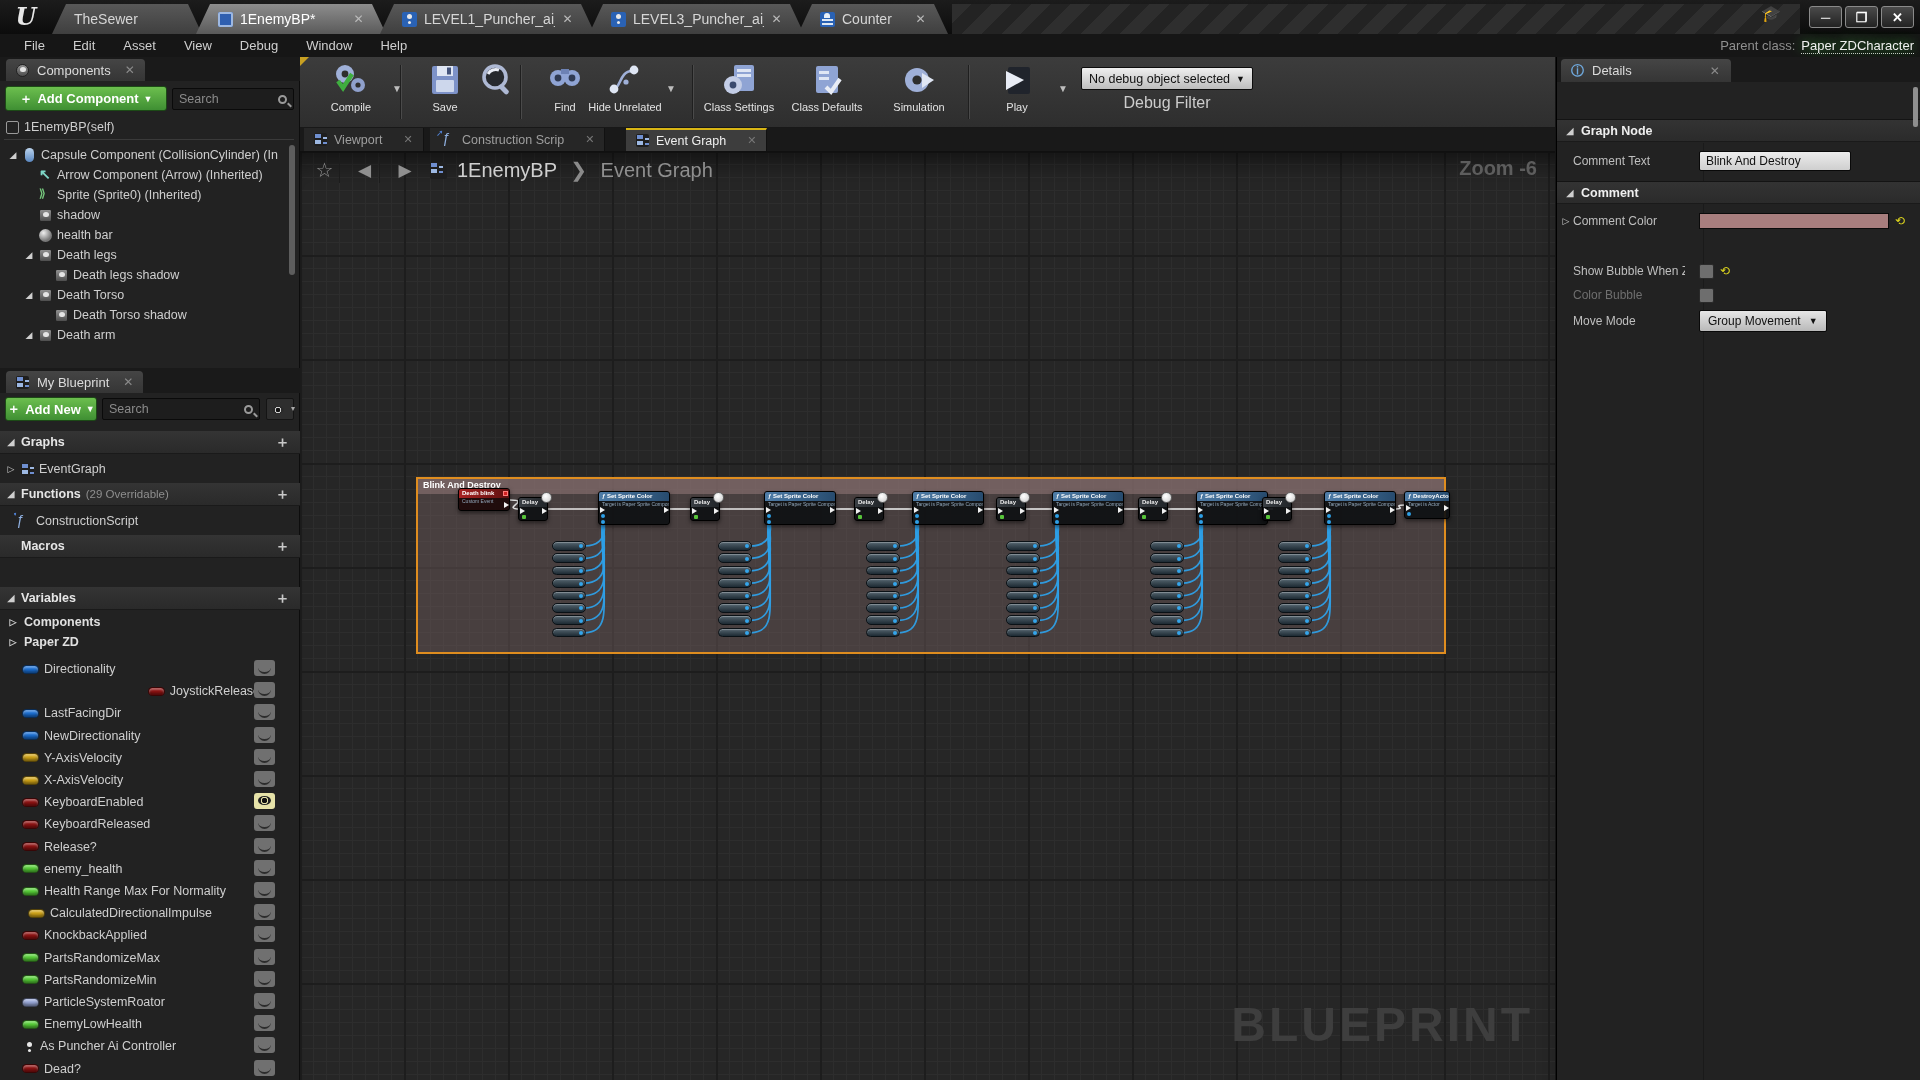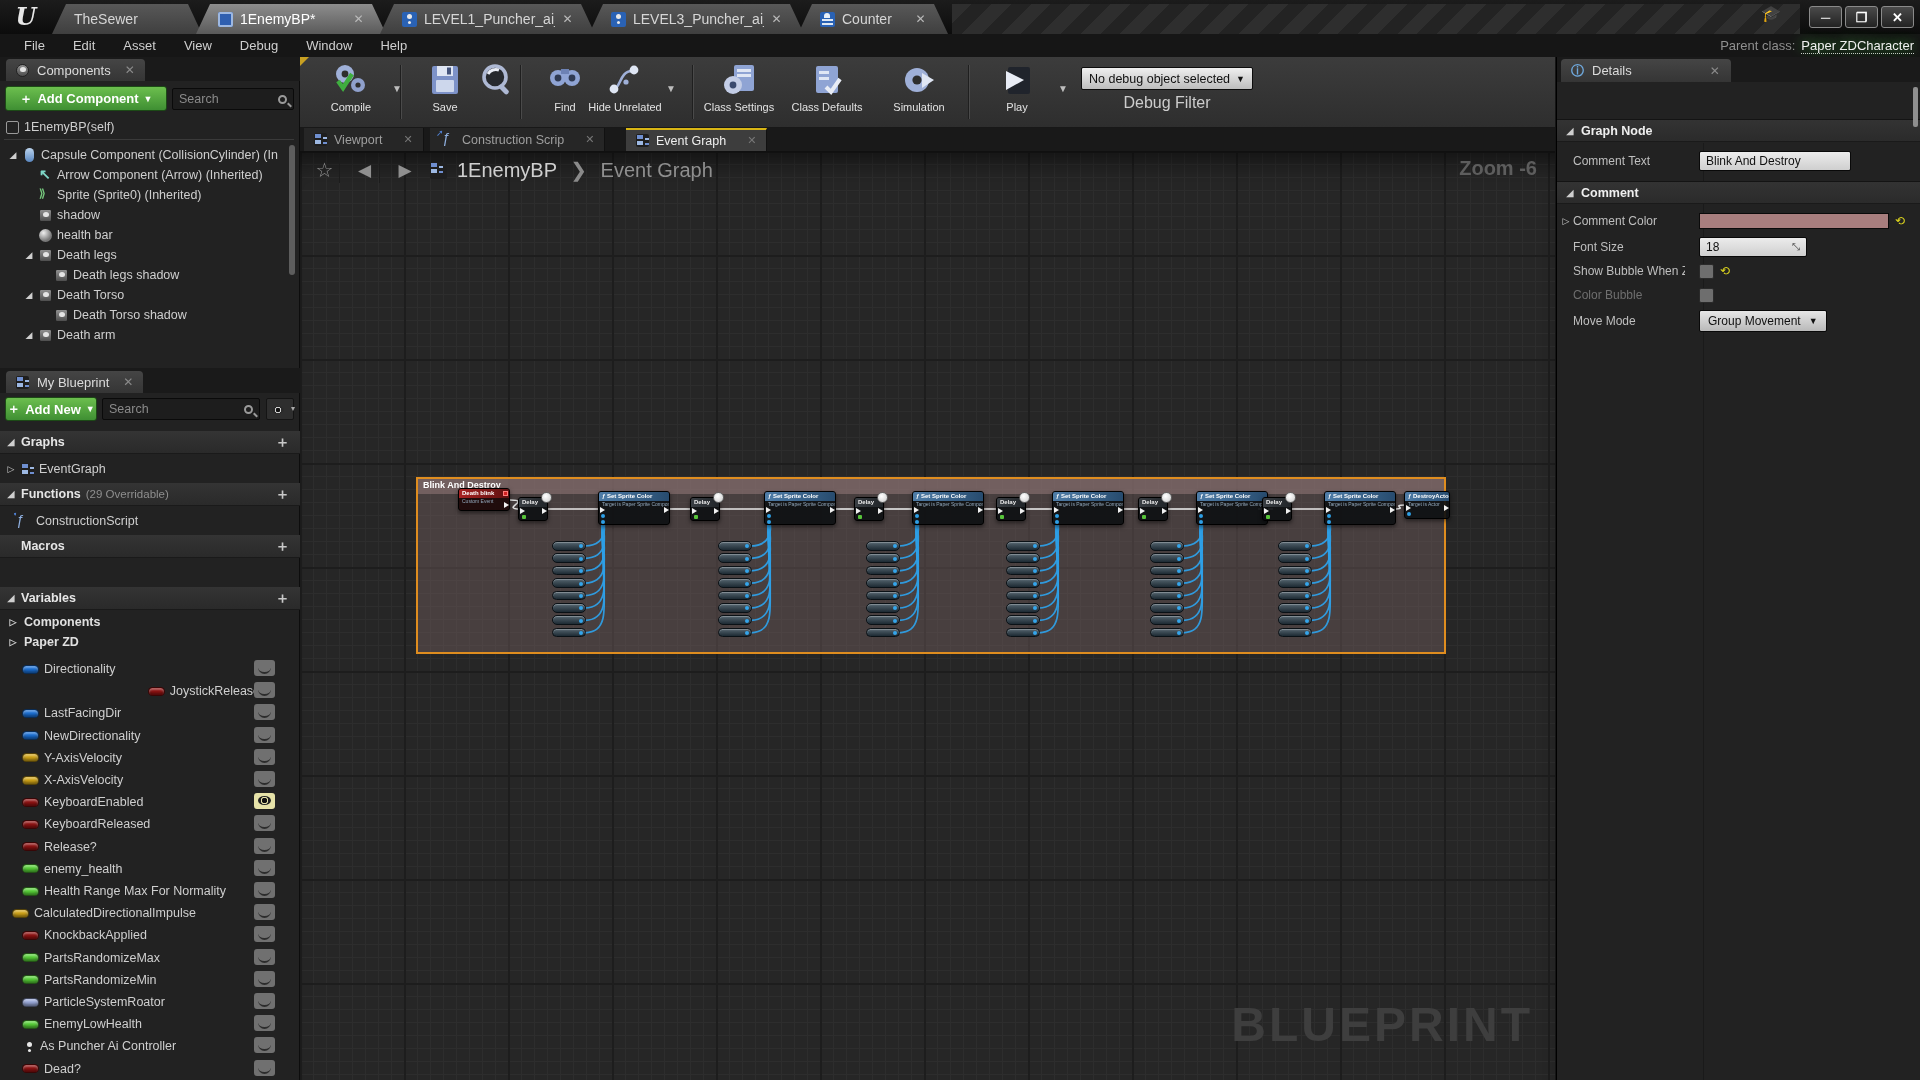--- a/index.html
+++ b/index.html
@@ -533,21 +533,21 @@
         <div class="tree-row abs" style="left: 22px; top: 801.8px; width: 230px;">
           <span class="pill" style="background: rgb(87, 209, 55);"></span>
           <span>enemy_health</span>
         </div>
         <span class="eye-btn" style="top: 802.8px;"></span>
         <div class="tree-row abs" style="left: 22px; top: 824px; width: 230px;">
           <span class="pill" style="background: rgb(87, 209, 55);"></span>
           <span>Health Range Max For Normality</span>
         </div>
         <span class="eye-btn" style="top: 825px;"></span>
-        <div class="tree-row abs" style="left: 12px; top: 846.2px; width: 230px;">
+        <div class="tree-row abs" style="left: 28px; top: 846.2px; width: 230px;">
           <span class="pill" style="background: rgb(210, 165, 23);"></span>
           <span>CalculatedDirectionalImpulse</span>
         </div>
         <span class="eye-btn" style="top: 847.2px;"></span>
         <div class="tree-row abs" style="left: 22px; top: 868.4px; width: 230px;">
           <span class="pill" style="background: rgb(142, 17, 17);"></span>
           <span>KnockbackApplied</span>
         </div>
         <span class="eye-btn" style="top: 869.4px;"></span>
         <div class="tree-row abs" style="left: 22px; top: 890.6px; width: 230px;">
@@ -858,27 +858,20 @@
     <div class="d-sect" style="top:124px;">
       <span class="exp">◢</span>
       <span>Comment</span>
     </div>
     <div class="d-row" style="top:152px;">
       <span class="exp" style="position:absolute;left:4px;">▷</span>
       <span class="lab">Comment Color</span>
       <span class="swatch" id="color-swatch" style="width: 190px; margin-left: 14px; background: rgb(168, 126, 126);"></span>
       <span class="reset">⟲</span>
     </div>
-    <div class="d-row" style="top:178px;">
-      <span class="lab">Font Size</span>
-      <span class="lite-input" style="width:108px;margin-left:14px;justify-content:space-between;">
-        <span>18</span>
-          <span style="font-size:10px;color:#333;">⤡</span>
-      </span>
-    </div>
     <div class="d-row" style="top:202px;">
       <span class="lab">Show Bubble When Zo</span>
       <span class="cbox" style="margin-left:14px;"></span>
       <span class="reset">⟲</span>
     </div>
     <div class="d-row" style="top:226px;">
       <span class="lab" style="color:#6f6f6f;">Color Bubble</span>
       <span class="cbox" style="margin-left:14px;"></span>
     </div>
     <div class="d-row" style="top:252px;">

